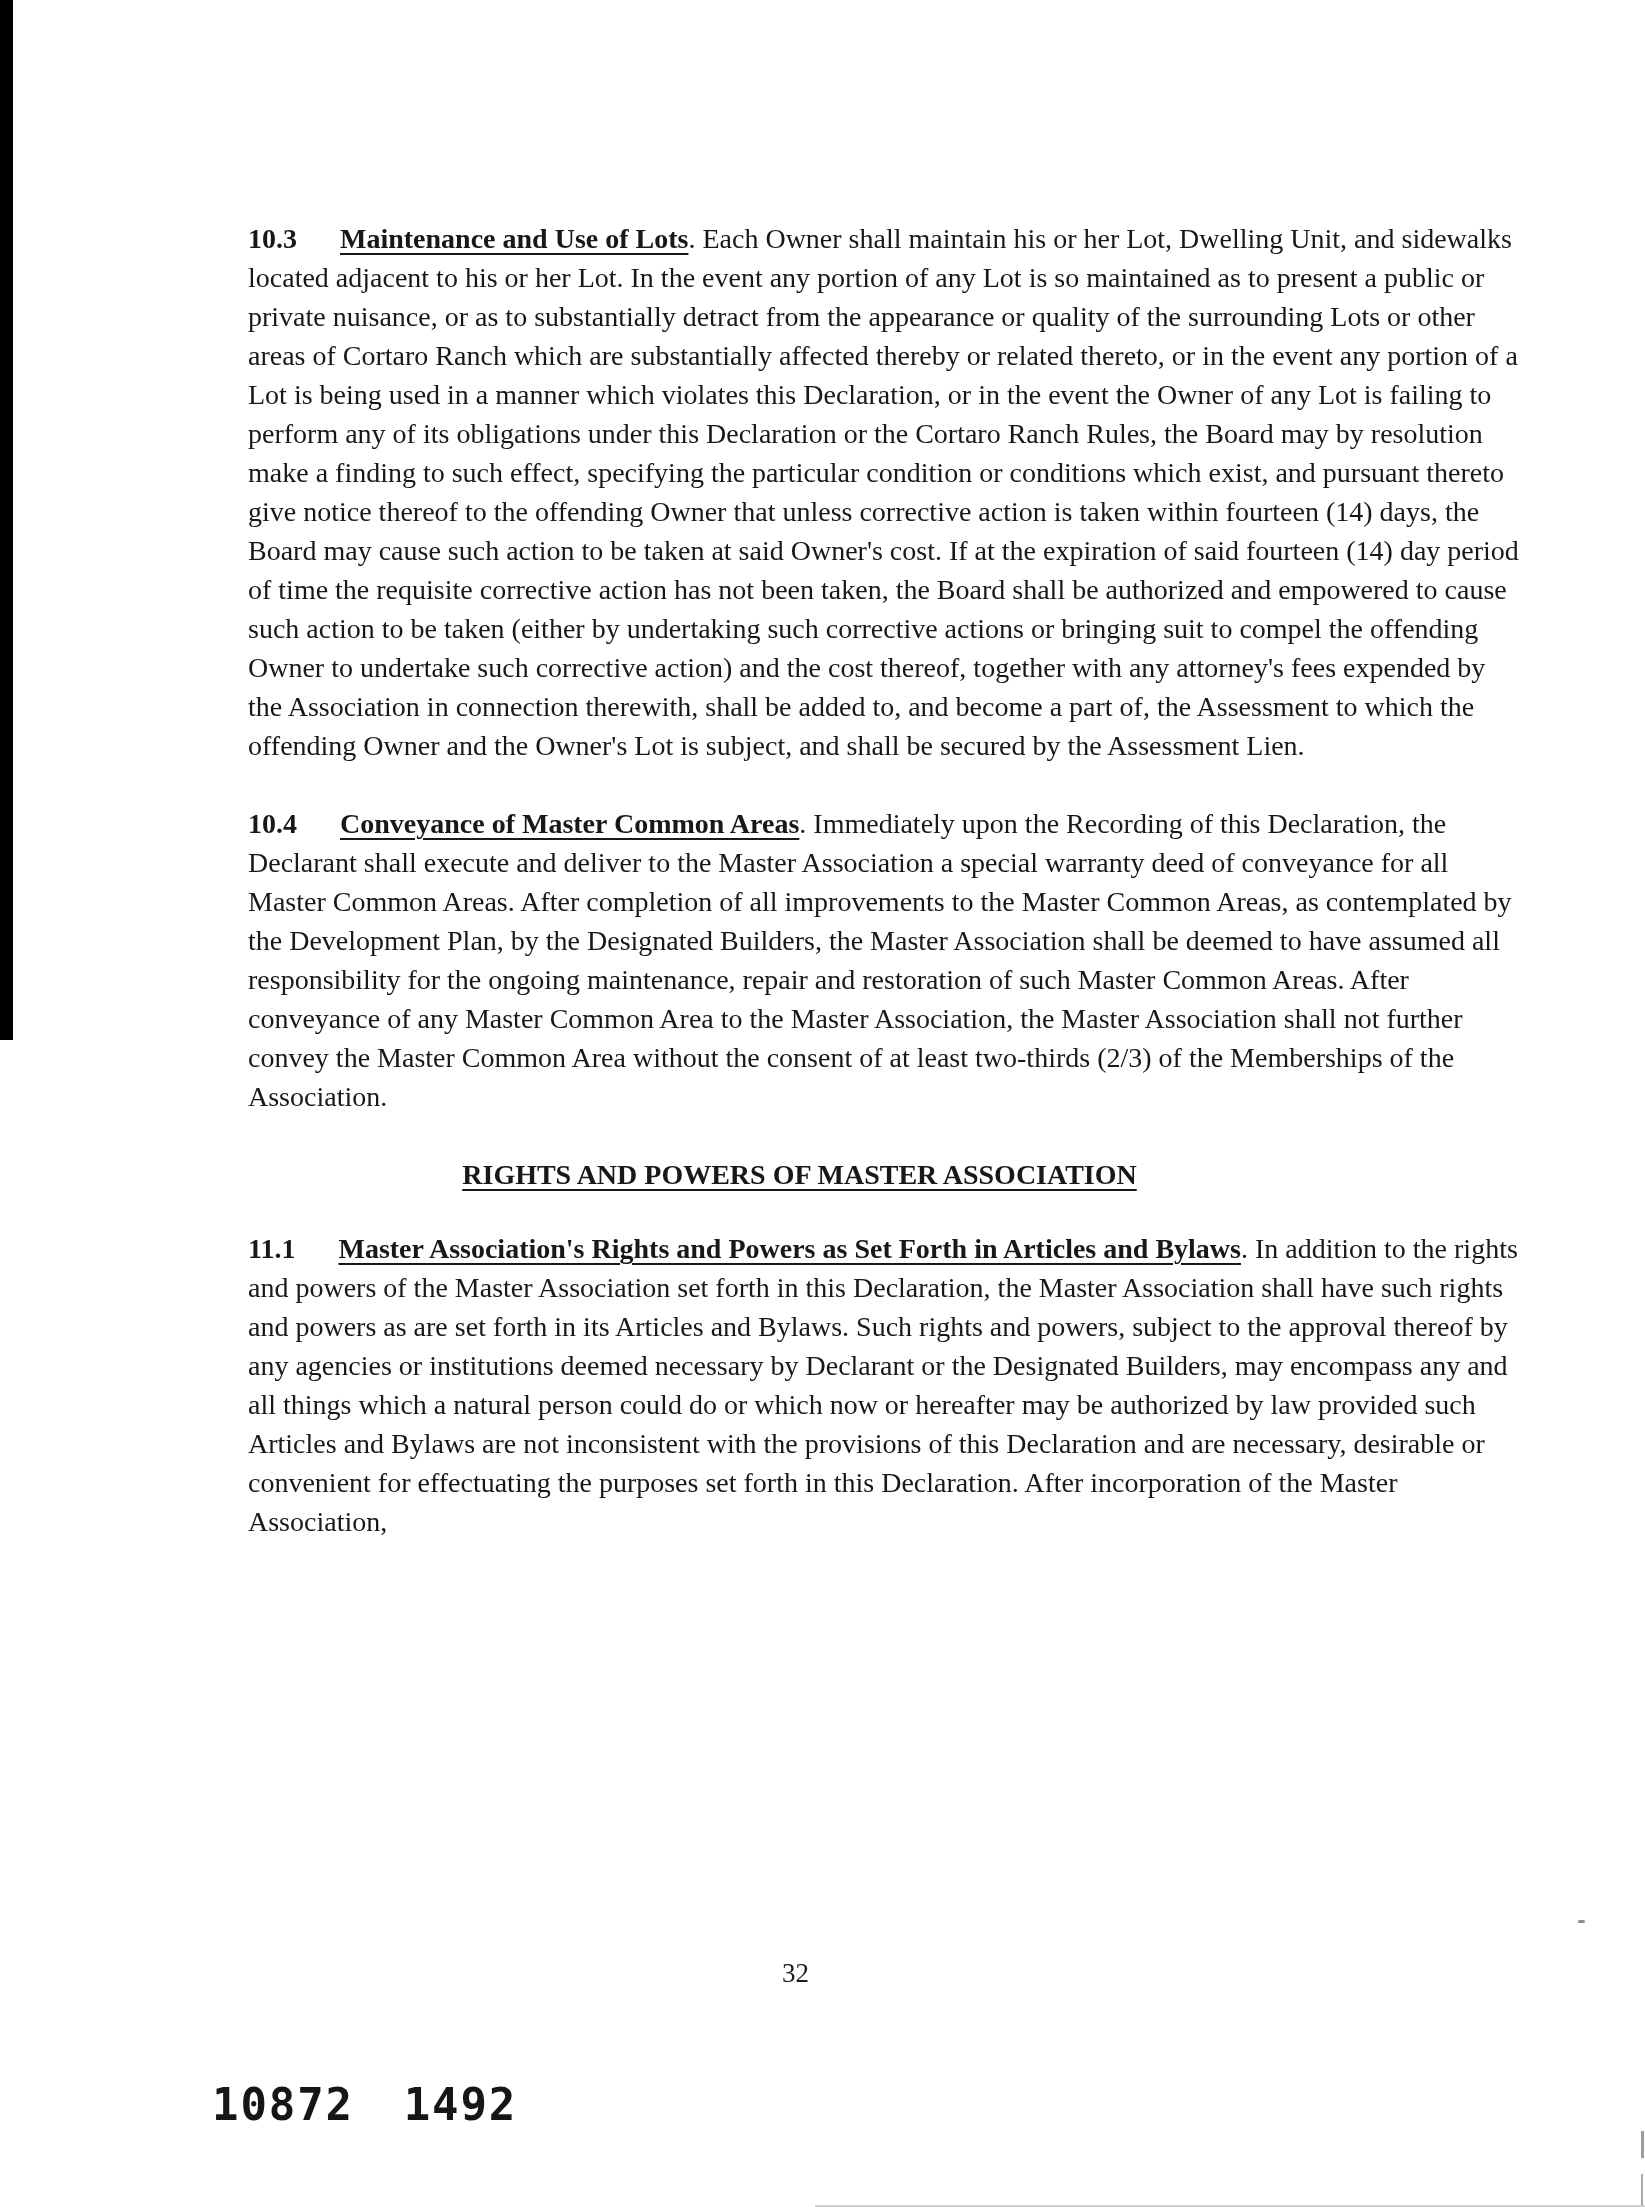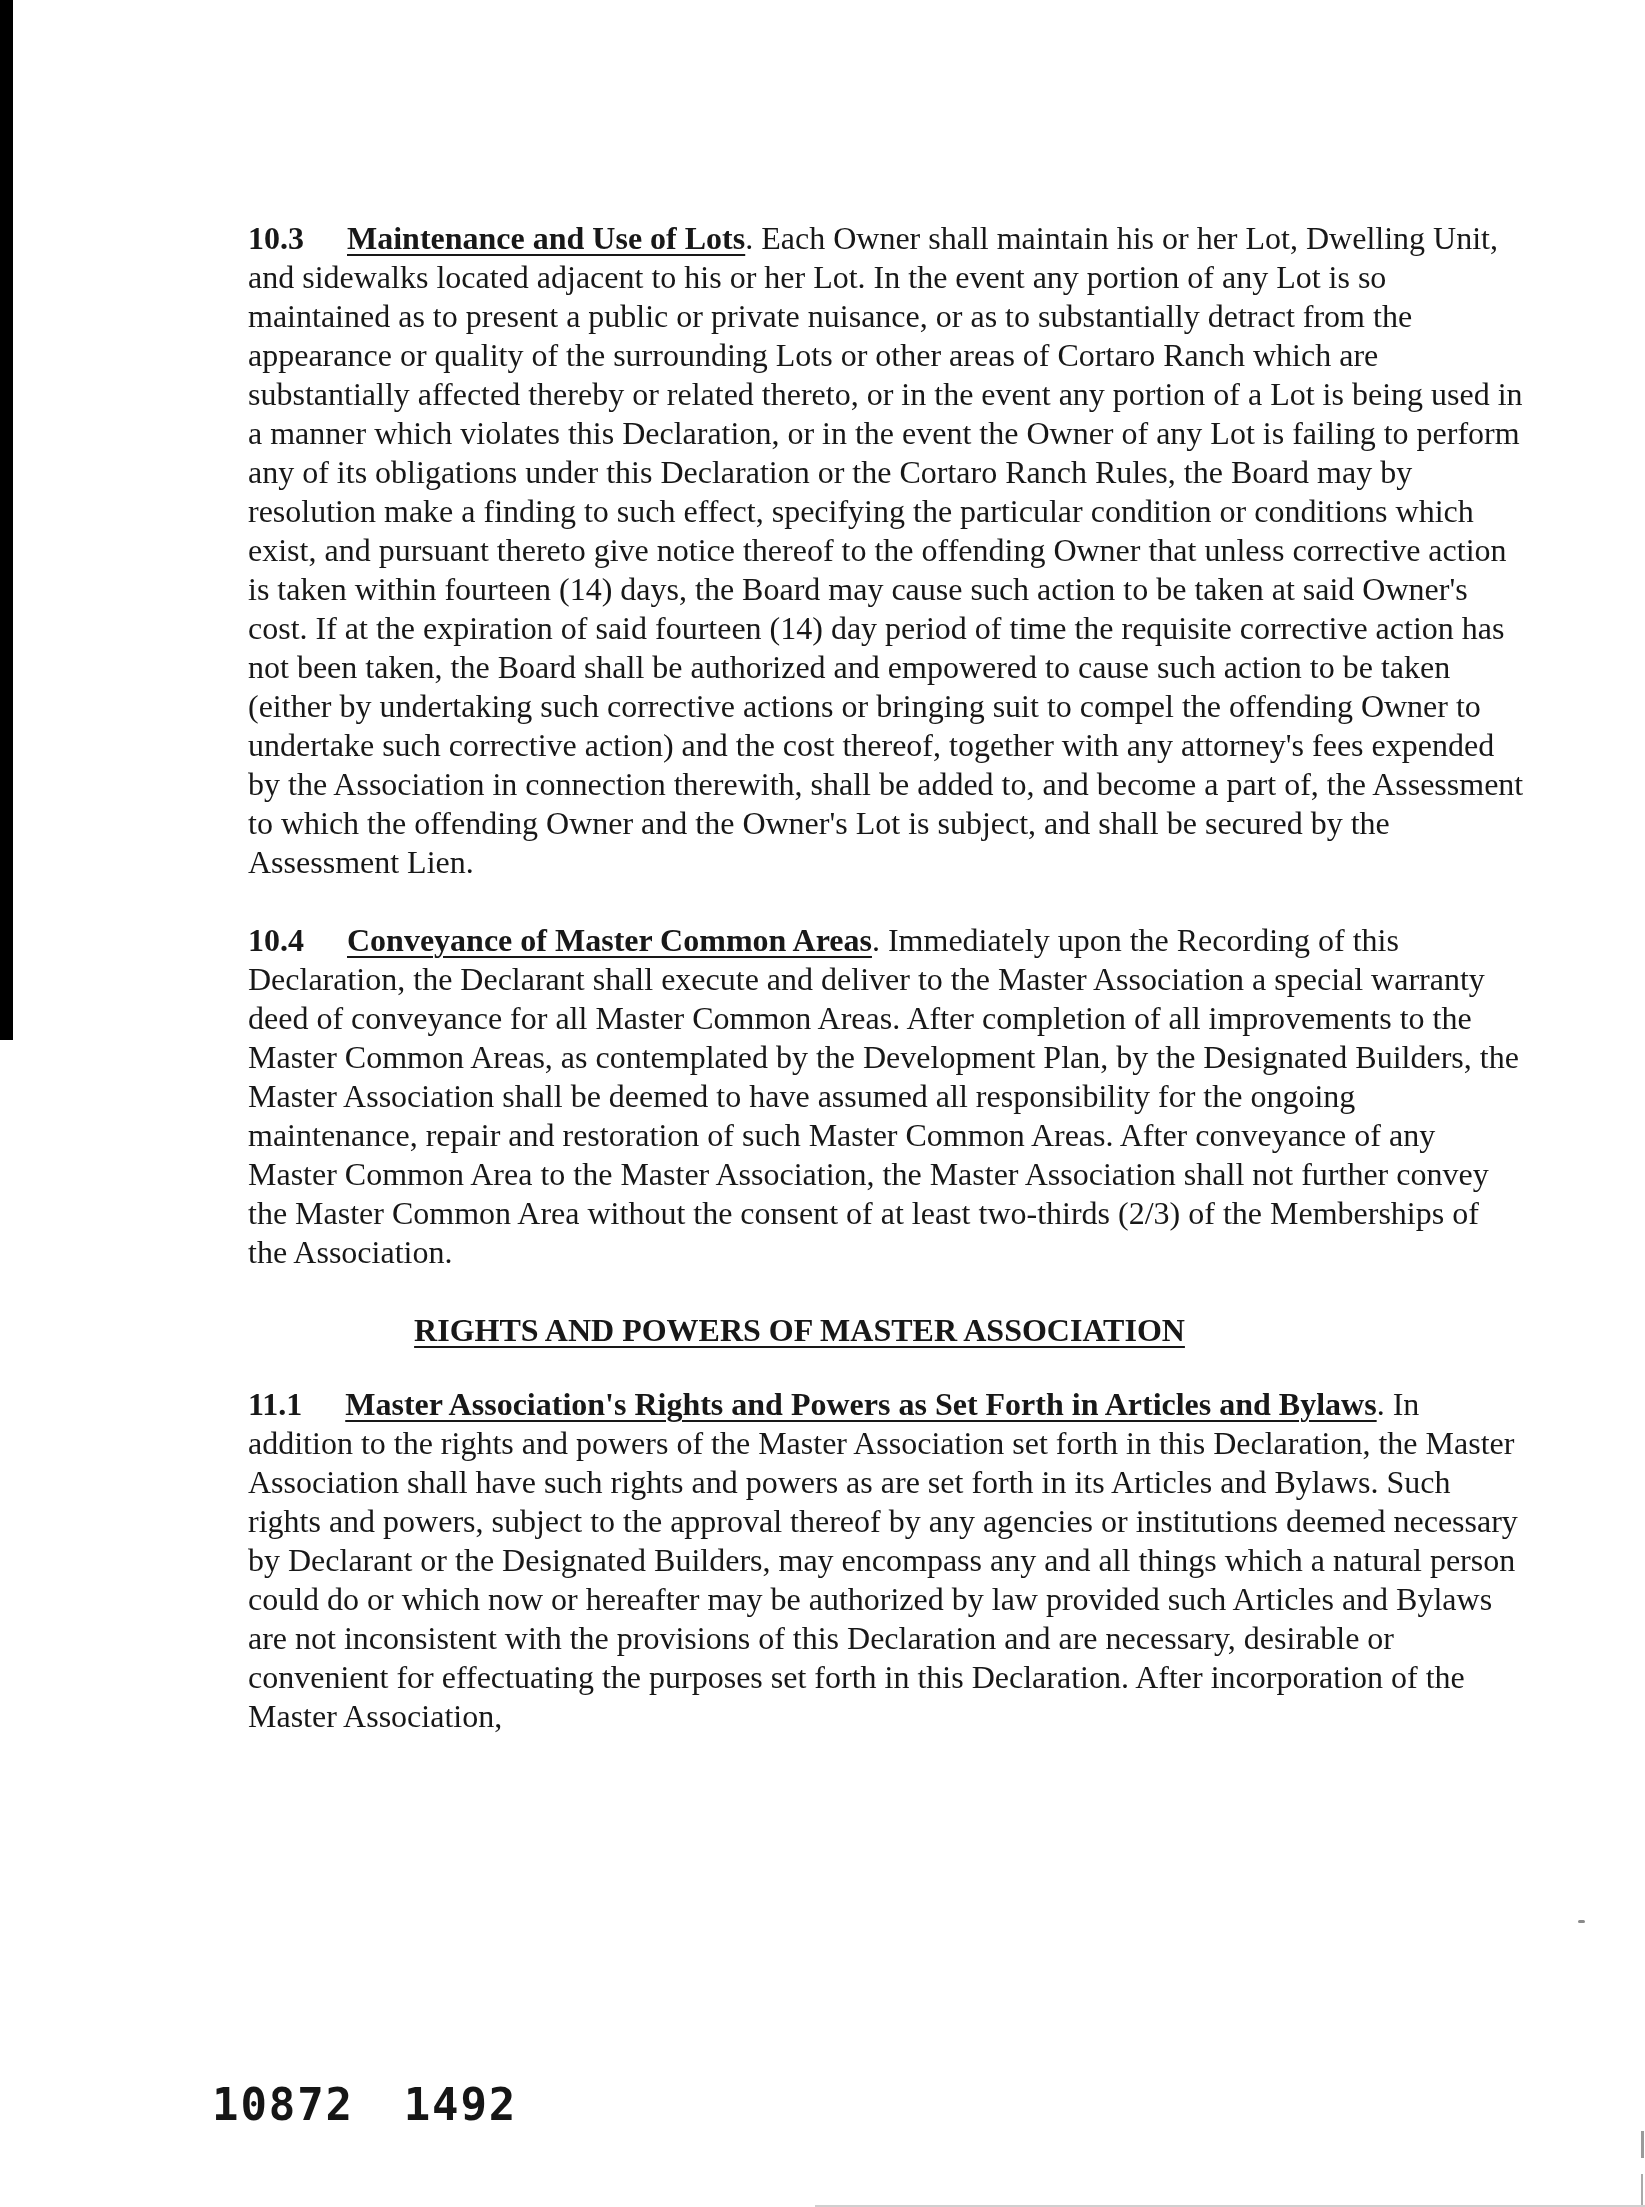--- a/index.html
+++ b/index.html
@@ -18,21 +18,21 @@
     position: absolute;
     left: 0; top: 0;
     width: 12.6px; height: 1040px;
     background: #000;
   }
   .content {
     position: absolute;
     left: 248px;
     top: 219px;
     width: 1277px;
-    font-size: 32px;
+    font-size: 28px;
     line-height: 39px;
     text-align: left;
   }
   .para { margin: 0 0 39px 0; }
   .num {
     font-weight: bold;
     margin-right: 43px;
   }
   .hd {
     font-weight: bold;
@@ -107,20 +107,21 @@
 
     <p class="para"><span class="num">10.4</span><span class="hd">Conveyance of Master Common Areas</span><span class="bd">.  Immediately upon the Recording of this Declaration, the Declarant shall execute and deliver to the Master Association a special warranty deed of conveyance for all Master Common Areas.  After completion of all improvements to the Master Common Areas, as contemplated by the Development Plan, by the Designated Builders, the Master Association shall be deemed to have assumed all responsibility for the ongoing maintenance, repair and restoration of such Master Common Areas.  After conveyance of any Master Common Area to the Master Association, the Master Association shall not further convey the Master Common Area without the consent of at least two-thirds (2/3) of the Memberships of the Association.</span></p>
 
 
     <div class="centered article-subtitle"><span class="hd">RIGHTS AND POWERS OF MASTER ASSOCIATION</span></div>
 
     <p class="para"><span class="num">11.1</span><span class="hd">Master Association's Rights and Powers as Set Forth in Articles and Bylaws</span><span class="bd">.  In addition to the rights and powers of the Master Association set forth in this Declaration, the Master Association shall have such rights and powers as are set forth in its Articles and Bylaws.  Such rights and powers, subject to the approval thereof by any agencies or institutions deemed necessary by Declarant or the Designated Builders, may encompass any and all things which a natural person could do or which now or hereafter may be authorized by law provided such Articles and Bylaws are not inconsistent with the provisions of this Declaration and are necessary, desirable or convenient for effectuating the purposes set forth in this Declaration.  After incorporation of the Master Association,</span></p>
 
   </div>
 
+  <div class="pagenum">32</div>
 
   <div class="stamp">10872 1492</div>
 
   <div class="dot1"></div>
   <div class="tick-right"></div>
   <div class="tick-right2"></div>
   <div class="bottom-line"></div>
 
 </div>
 

